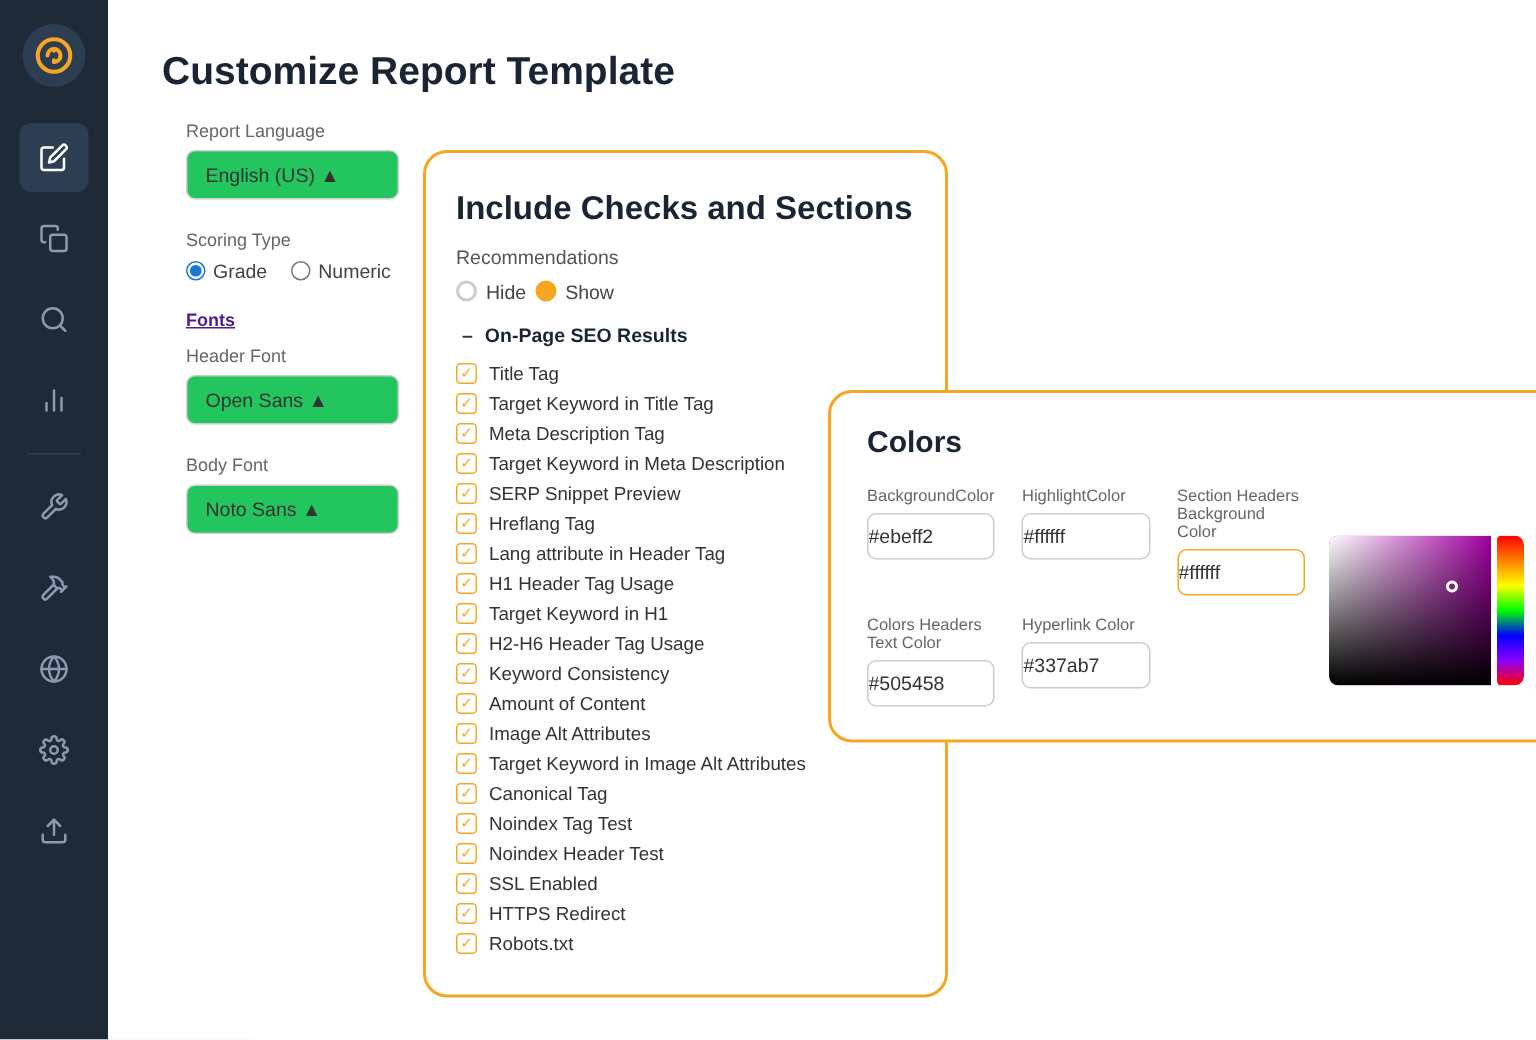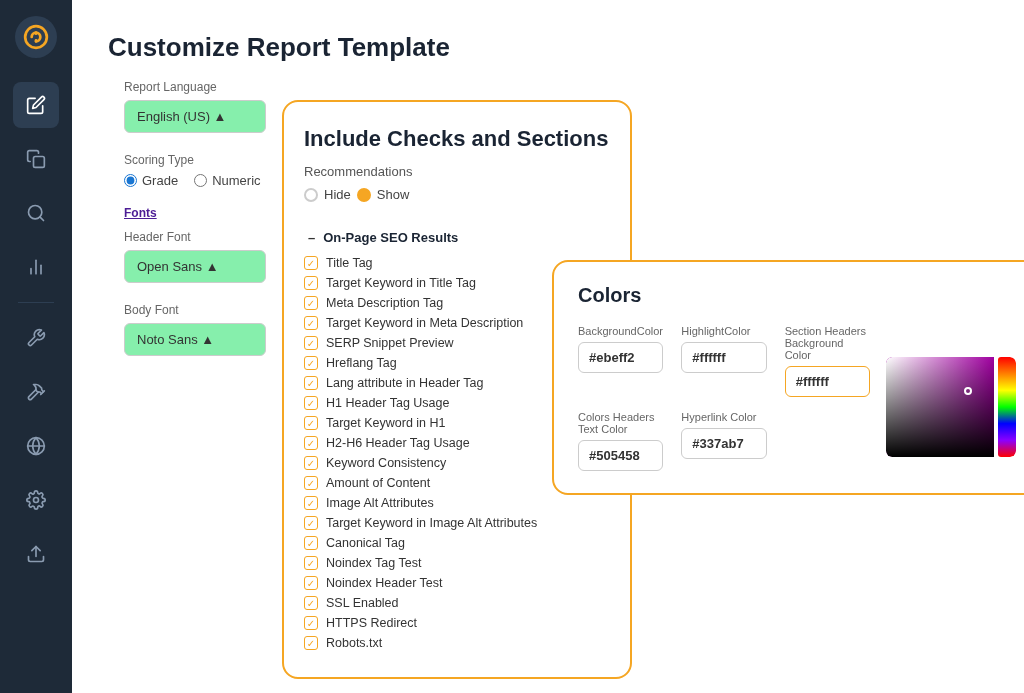--- a/index.html
+++ b/index.html
@@ -90,21 +90,21 @@
 
     .dropdown-btn {
       display: flex;
       align-items: center;
       justify-content: space-between;
       border: 1.5px solid #ccc;
       border-radius: 6px;
       padding: 8px 12px;
       font-size: 13px;
       color: #333;
-      background: #86efac;
+      background: #22c55e;
       cursor: pointer;
       width: 142px;
       margin-bottom: 20px;
     }
 
     .section-heading {
       font-size: 12px;
       font-weight: 600;
       color: #4c1d95;
       margin: 18px 0 10px 0;
@@ -157,23 +157,23 @@
     }
 
     .recommendations-label {
       font-size: 13px;
       color: #555;
       margin-bottom: 8px;
     }
 
     .hide-show-row {
       display: flex;
-      align-items: center;
+      align-items: flex-start;
       gap: 6px;
-      margin-bottom: 28px;
+      margin-bottom: 14px;
     }
 
     .radio-circle {
       width: 14px;
       height: 14px;
       border-radius: 50%;
       border: 2px solid #ccc;
       display: inline-block;
     }
     .radio-circle.filled {
@@ -242,26 +242,25 @@
 
     .color-field-label {
       font-size: 11px;
       color: #666;
       margin-bottom: 5px;
     }
 
     .color-input-box {
       border: 1.5px solid #ccc;
       border-radius: 6px;
-      padding: 7px 10px;
+      padding: 7px 0;
       font-size: 13px;
       color: #333;
       width: 100%;
       background: #fff;
-      font-weight: bold;
     }
 
     .color-input-box.highlighted {
       border-color: #f5a623;
     }
 
     
     .color-picker-area {
       width: 130px;
       height: 100px;

